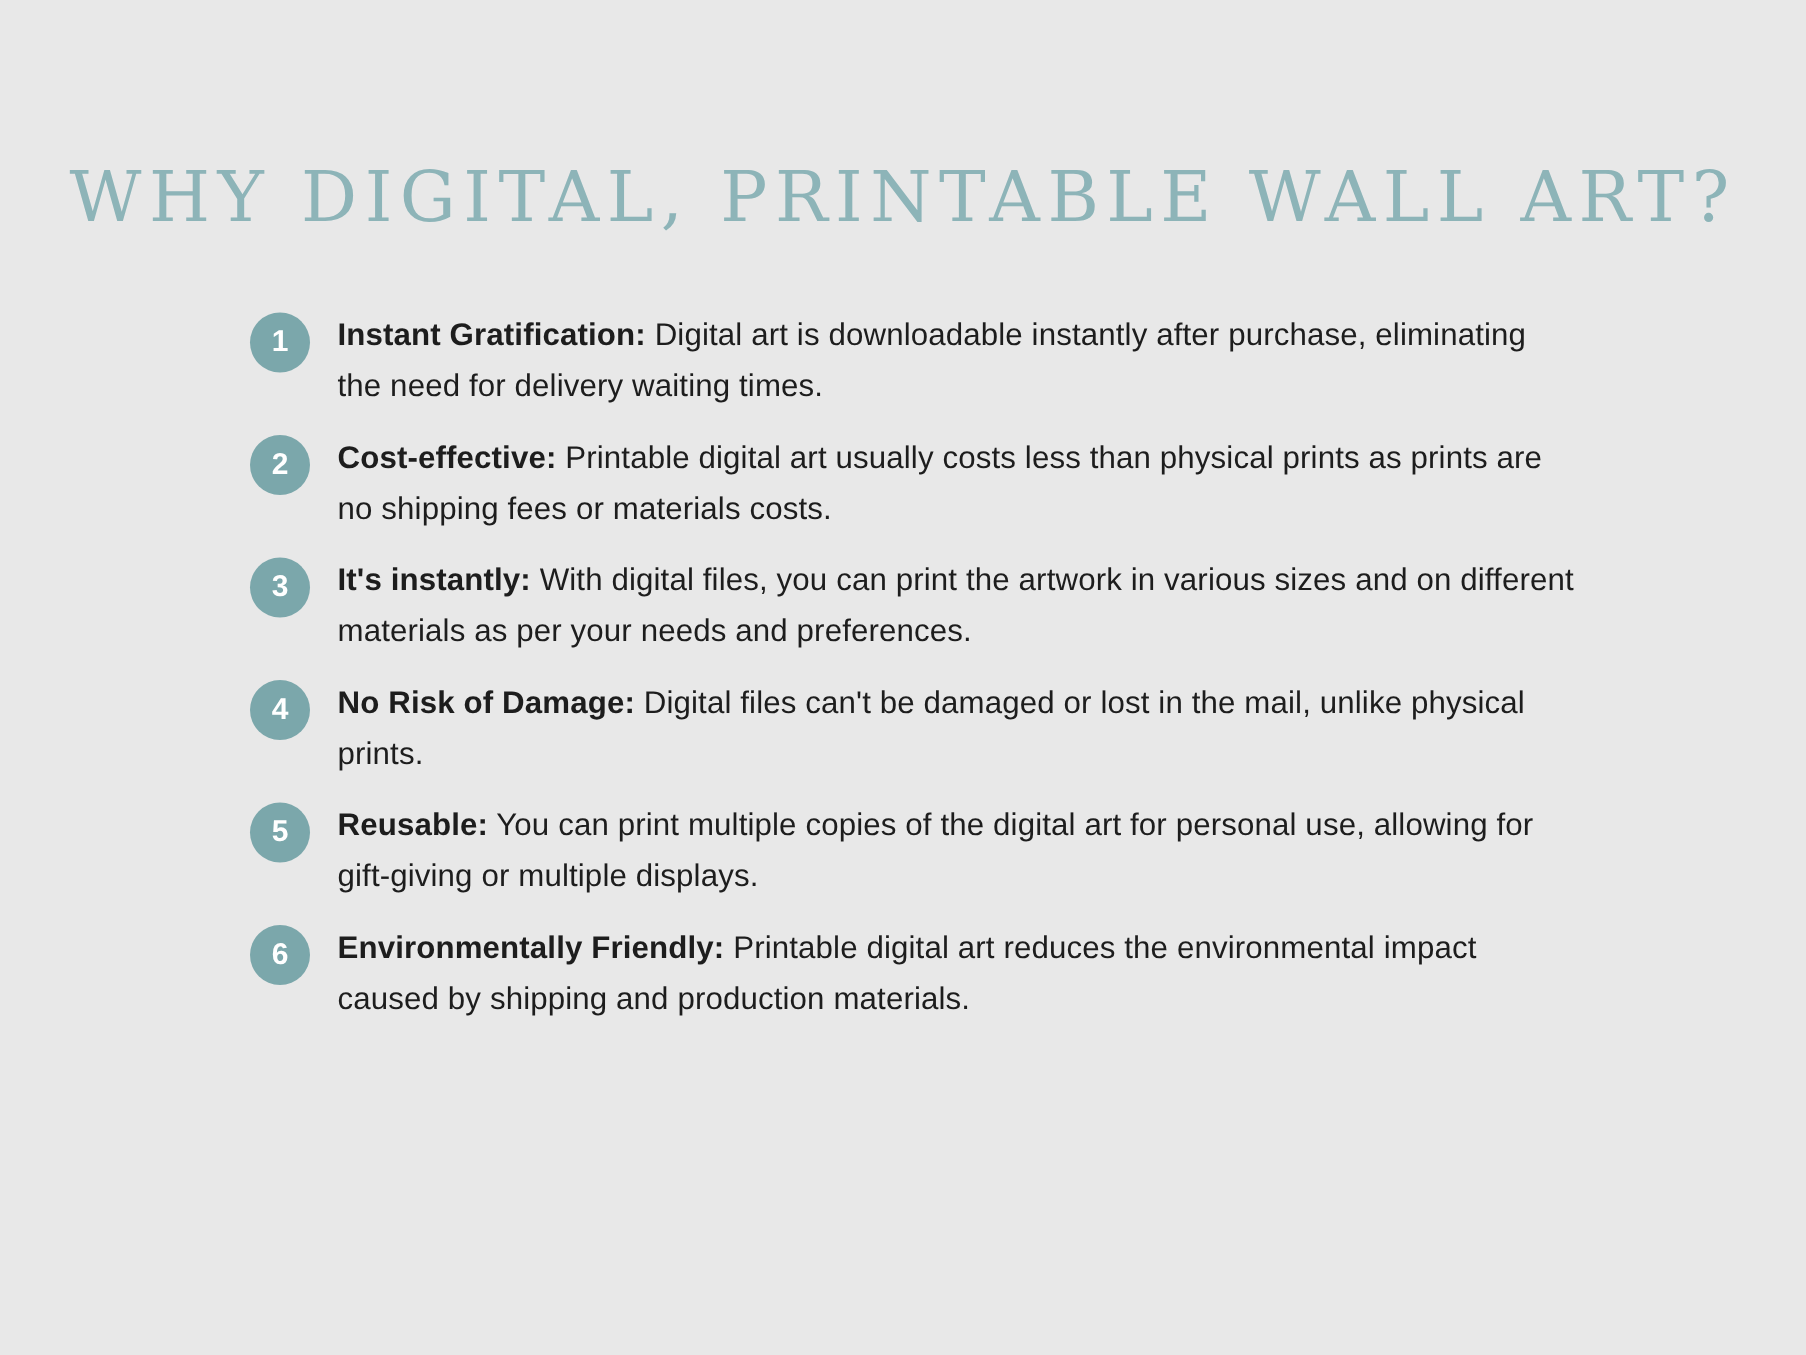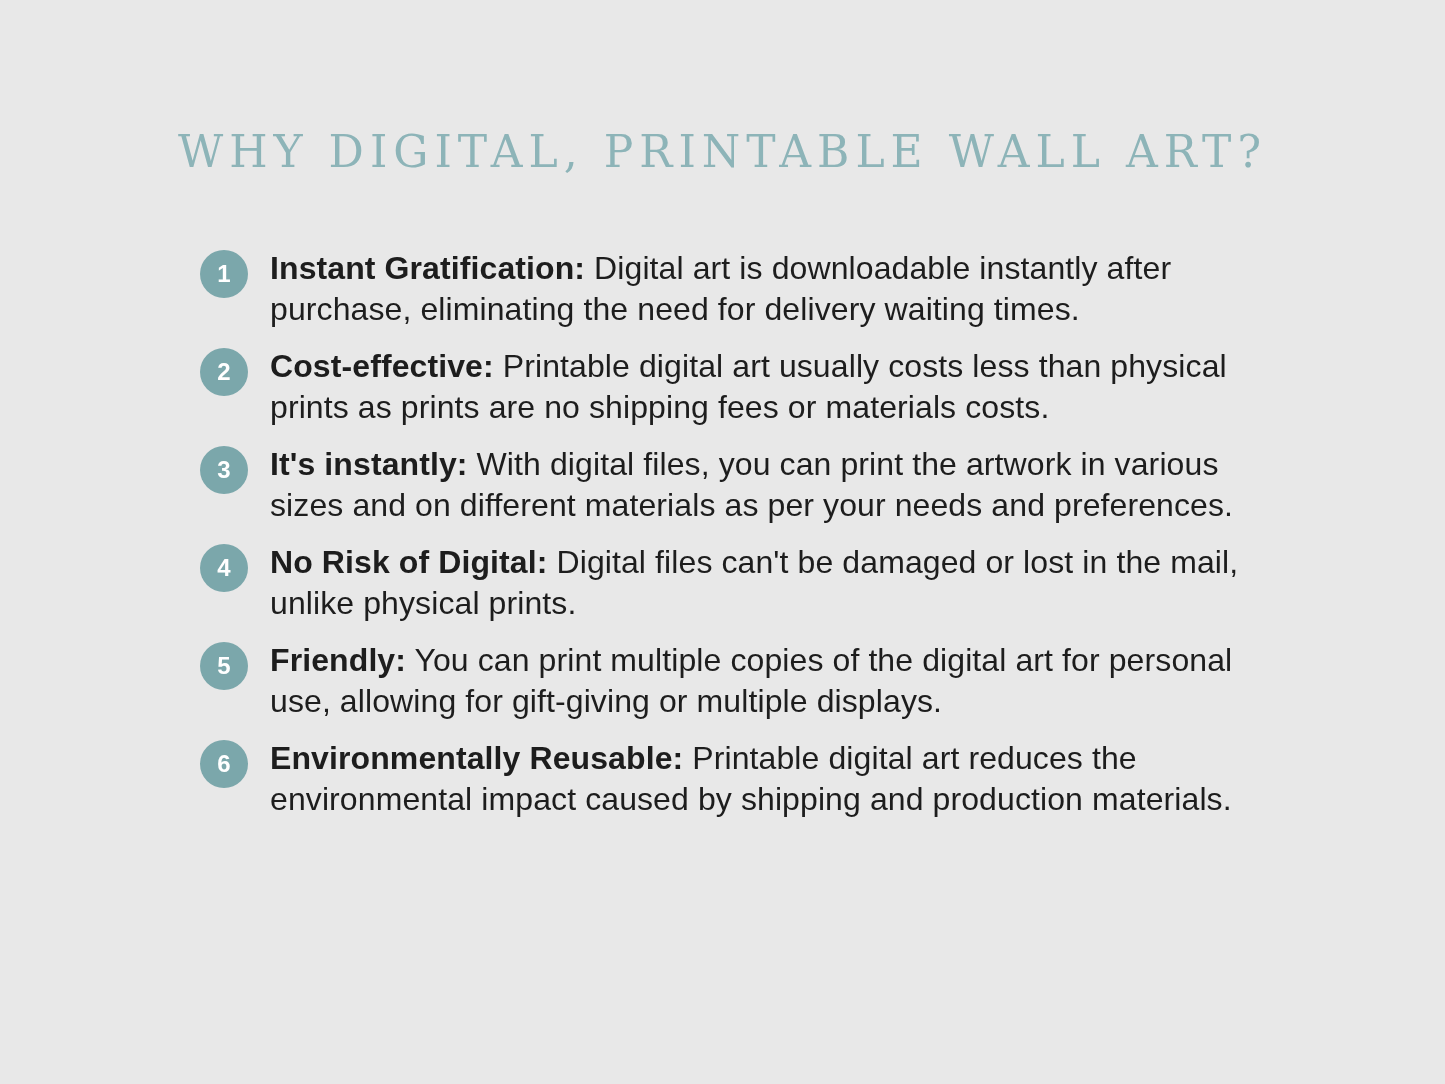--- a/index.html
+++ b/index.html
@@ -20,21 +20,21 @@
     background: #e8e8e8;
     box-sizing: border-box;
   }
   .title {
     position: absolute;
     top: 126px;
     left: 0;
     width: 100%;
     text-align: center;
     font-family: "DejaVu Serif", serif;
-    font-size: 44px;
+    font-size: 56px;
     letter-spacing: 6px;
     color: #8db4b8;
     font-weight: 400;
     white-space: nowrap;
   }
   .list {
     position: absolute;
     top: 248px;
     left: 200px;
     width: 1060px;
@@ -53,21 +53,21 @@
     color: #ffffff;
     font-size: 24px;
     font-weight: 700;
     display: flex;
     align-items: center;
     justify-content: center;
     margin-top: 2px;
   }
   .text {
     margin-left: 22px;
-    font-size: 32px;
+    font-size: 25px;
     line-height: 41px;
     color: #1d1d1d;
     font-weight: 400;
     letter-spacing: 0.1px;
   }
   .text .lead {
     font-weight: 700;
   }
 </style>
 </head>
@@ -96,32 +96,32 @@
     <div class="item">
       <div class="badge">3</div>
       <div class="text">
         <span class="lead">It's instantly:</span><span> With digital files, you can print the artwork in various sizes and on different materials as per your needs and preferences.</span>
       </div>
     </div>
 
     <div class="item">
       <div class="badge">4</div>
       <div class="text">
-        <span class="lead">No Risk of Digital:</span><span> Digital files can't be damaged or lost in the mail, unlike physical prints.</span>
+        <span class="lead">No Risk of Damage:</span><span> Digital files can't be damaged or lost in the mail, unlike physical prints.</span>
       </div>
     </div>
 
     <div class="item">
       <div class="badge">5</div>
       <div class="text">
-        <span class="lead">Friendly:</span><span> You can print multiple copies of the digital art for personal use, allowing for gift-giving or multiple displays.</span>
+        <span class="lead">Reusable:</span><span> You can print multiple copies of the digital art for personal use, allowing for gift-giving or multiple displays.</span>
       </div>
     </div>
 
     <div class="item">
       <div class="badge">6</div>
       <div class="text">
-        <span class="lead">Environmentally Reusable:</span><span> Printable digital art reduces the environmental impact caused by shipping and production materials.</span>
+        <span class="lead">Environmentally Friendly:</span><span> Printable digital art reduces the environmental impact caused by shipping and production materials.</span>
       </div>
     </div>
 
   </div>
 </div>
 
 </body></html>

